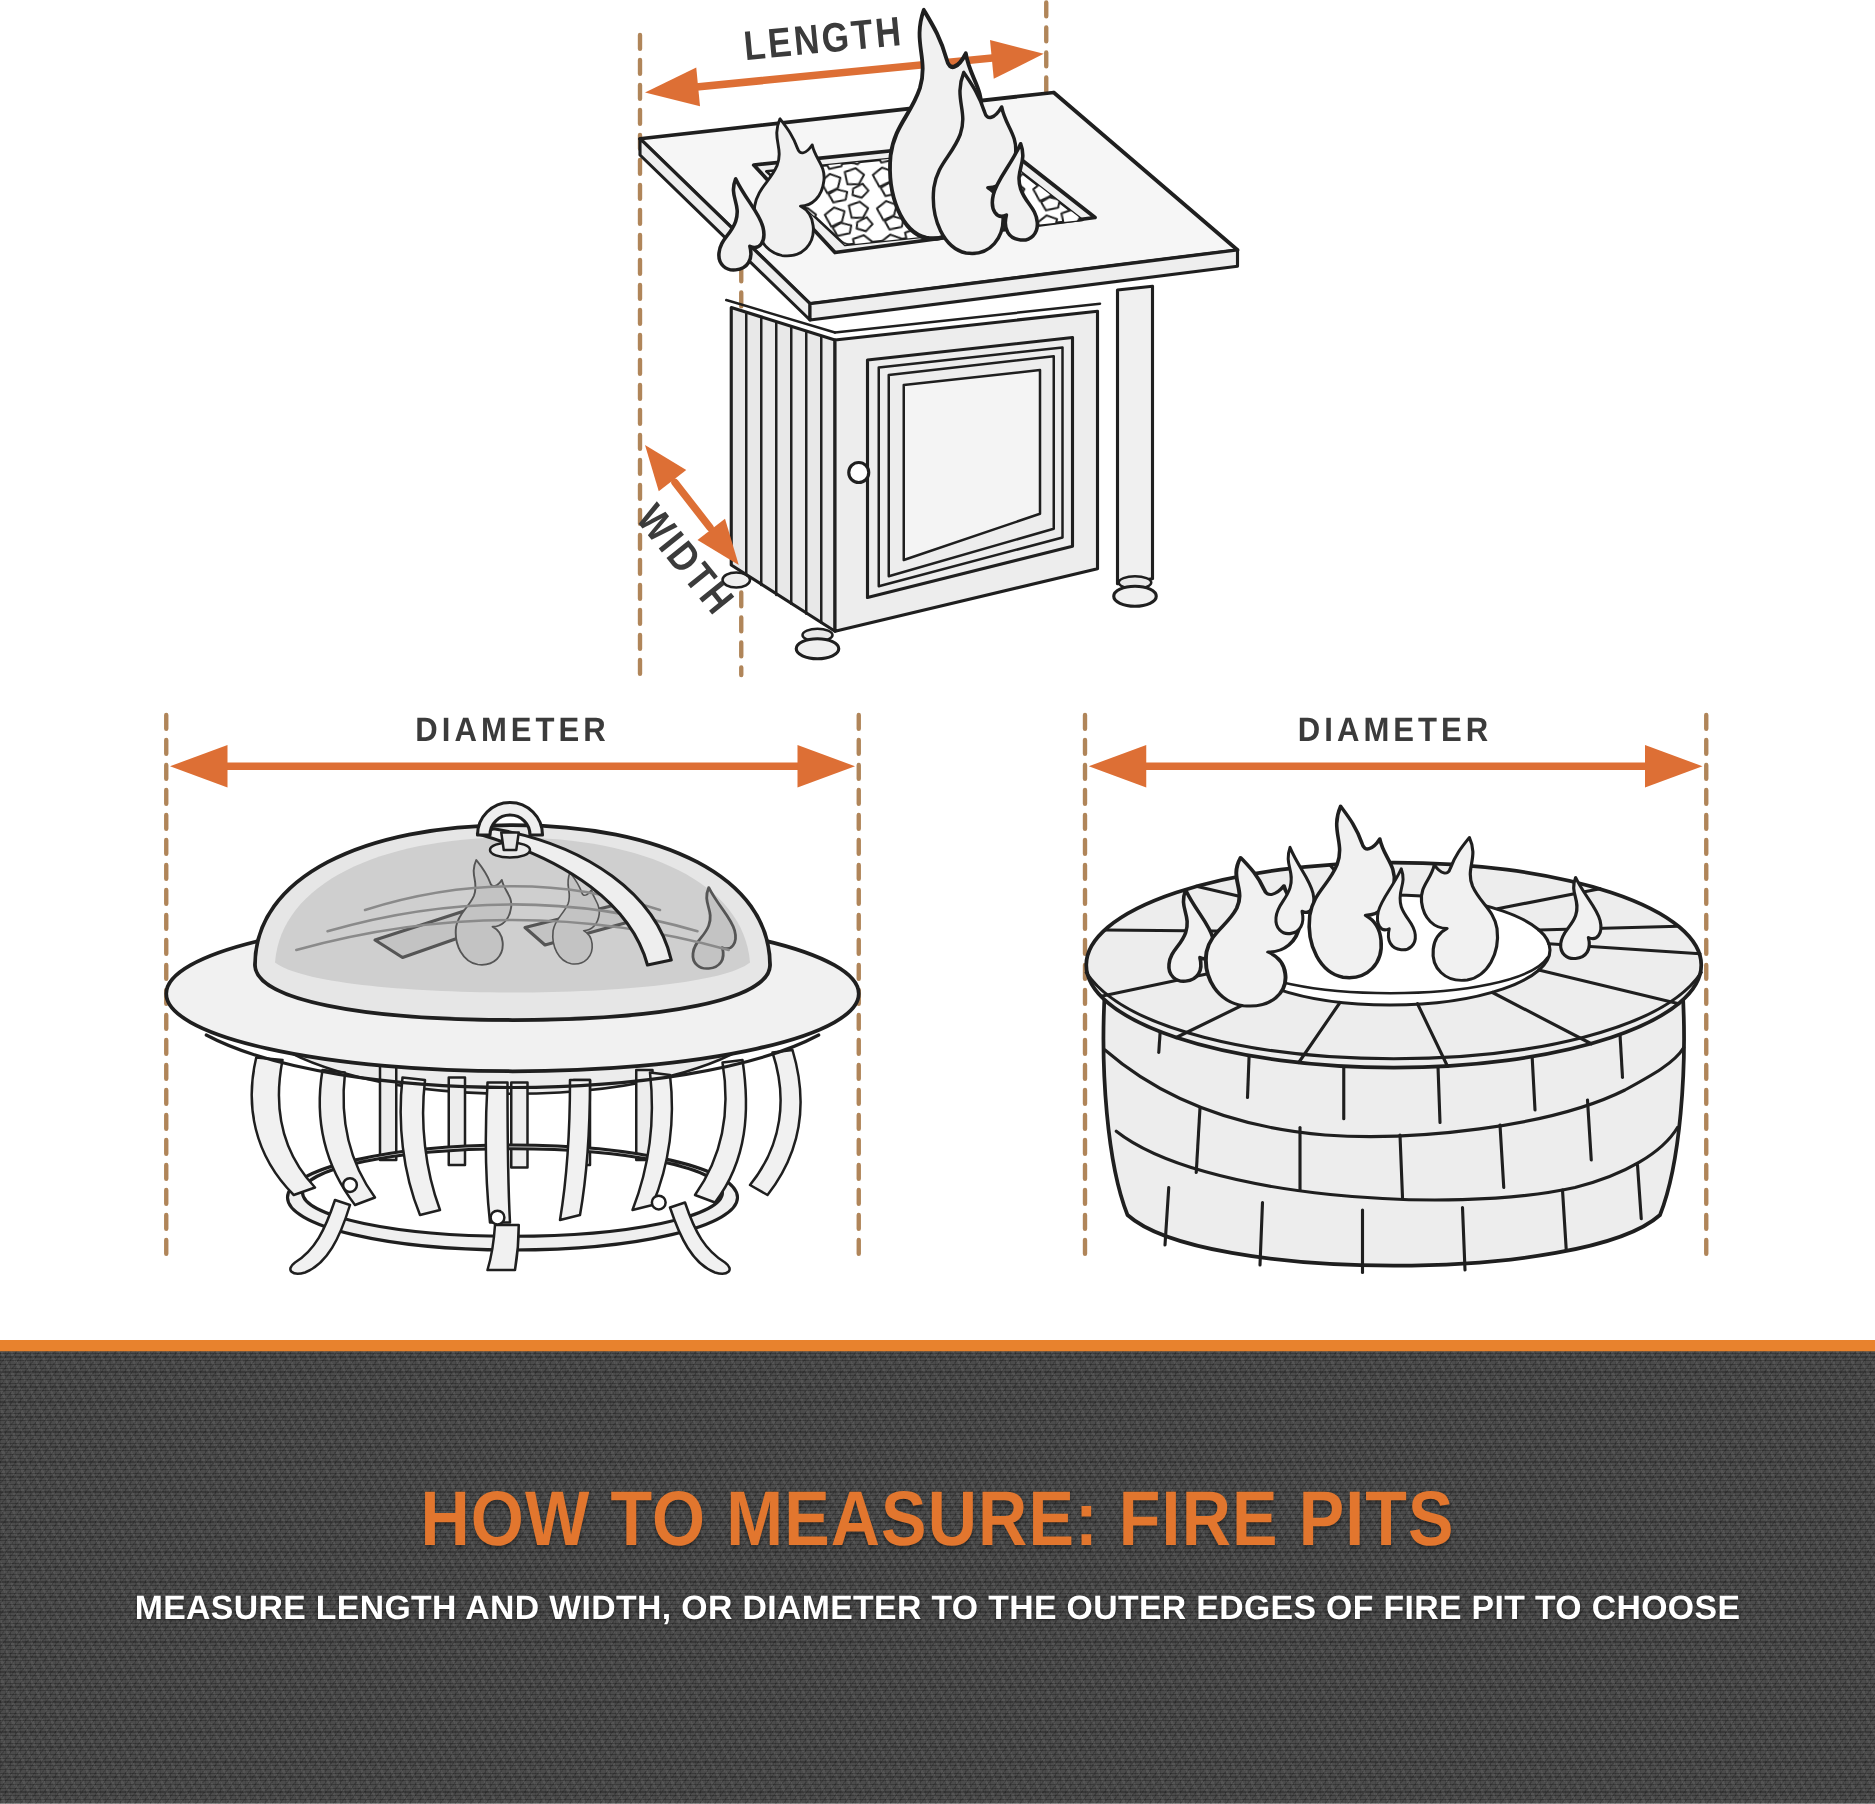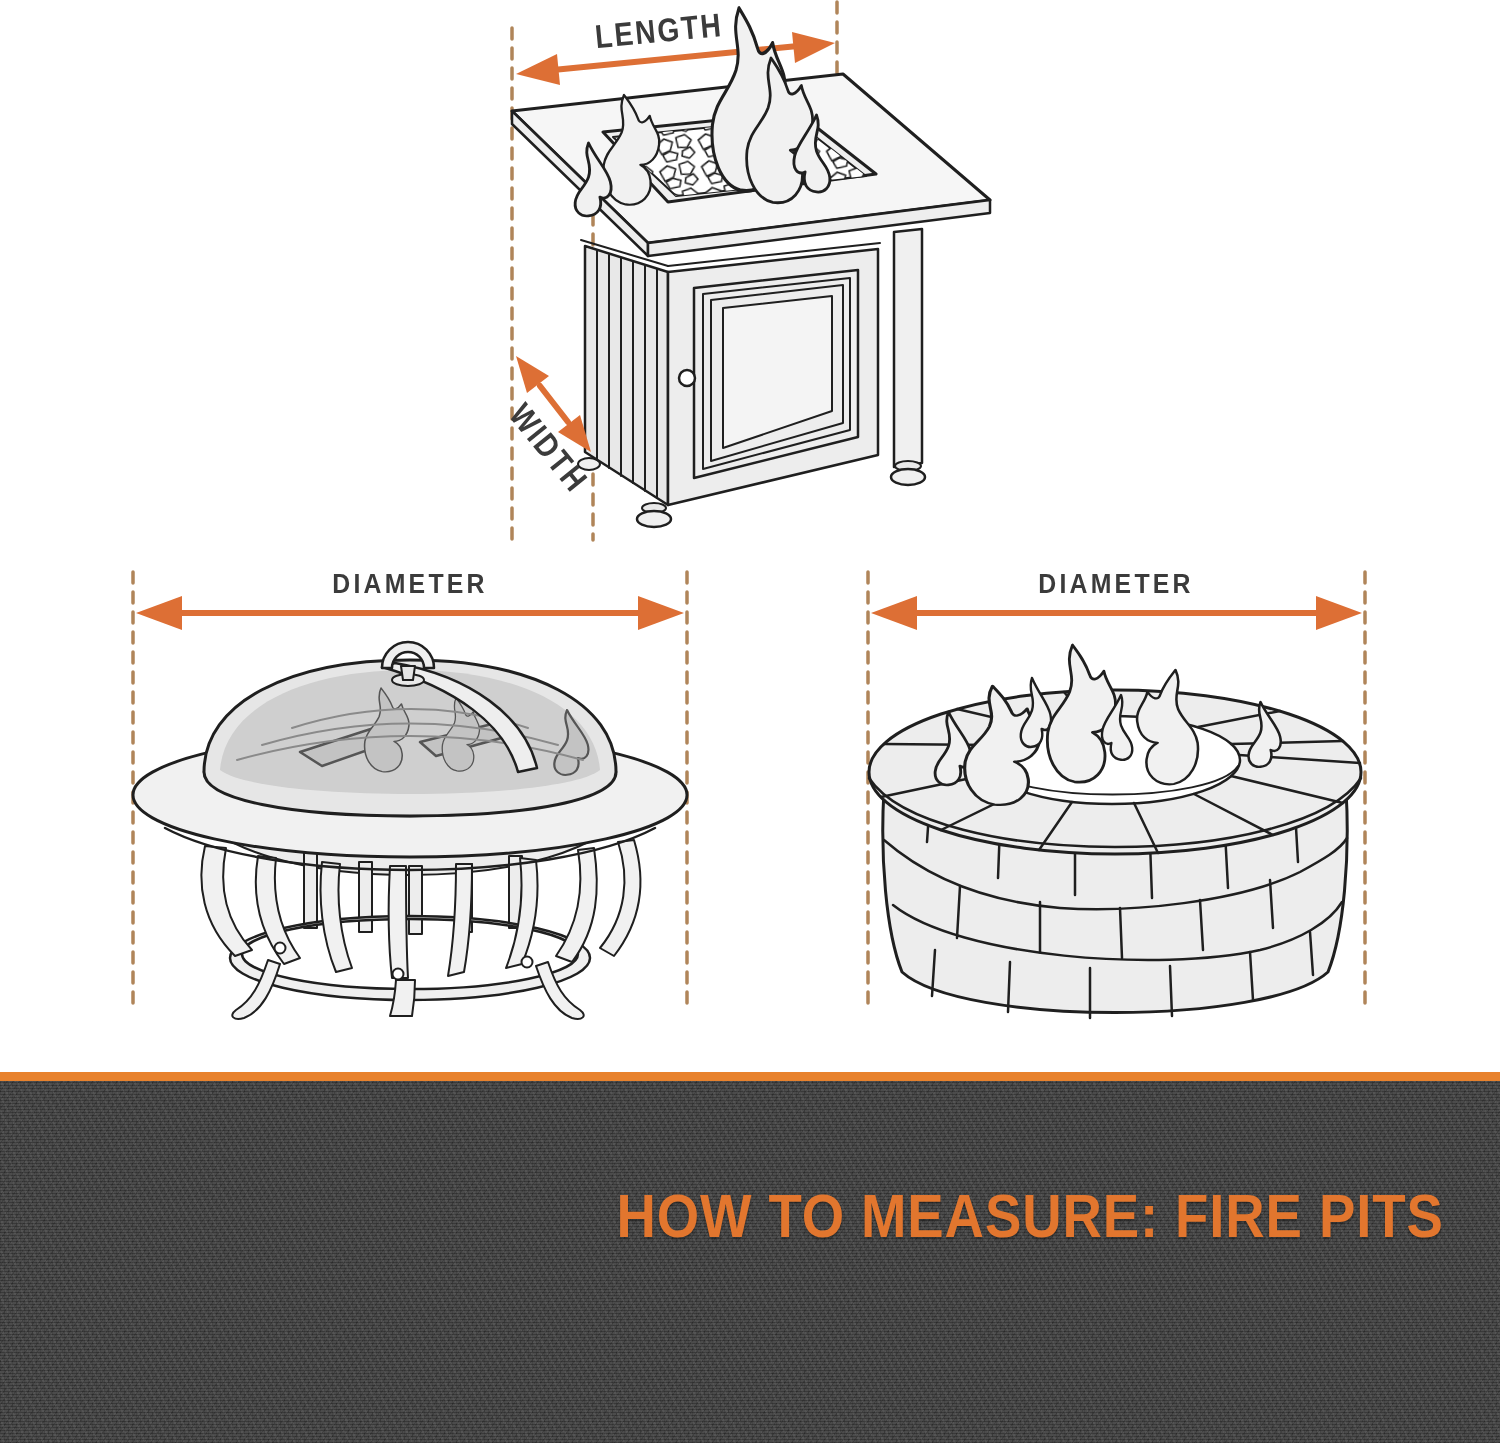--- a/index.html
+++ b/index.html
@@ -11,21 +11,21 @@
           border-top:9px solid #E8822D;box-sizing:content-box;
           background-color:#454545;
           background-image:
             repeating-linear-gradient(63deg, rgba(255,255,255,0.05) 0 2px, rgba(0,0,0,0) 2px 7px),
             repeating-linear-gradient(-55deg, rgba(0,0,0,0.16) 0 1px, rgba(0,0,0,0) 1px 5px),
             repeating-linear-gradient(0deg, rgba(0,0,0,0.18) 0 1px, rgba(255,255,255,0.035) 1px 3px),
             repeating-linear-gradient(90deg, rgba(0,0,0,0.12) 0 1px, rgba(0,0,0,0) 1px 4px);
           text-align:center;}
   .banner-title{margin-top:104px;line-height:62px;font-size:62px;font-weight:700;
                 color:#E2762E;letter-spacing:1px;white-space:nowrap;
-                text-shadow:0 2px 3px rgba(0,0,0,0.35);text-align:right;}
+                text-shadow:0 2px 3px rgba(0,0,0,0.35);}
   .banner-title .squeeze{display:inline-block;transform:scaleX(0.88);transform-origin:center;}
   .banner-desc{margin:24px 0 0 0;font-size:27px;font-weight:700;color:#ffffff;
                line-height:31px;letter-spacing:0.3px;white-space:nowrap;
                text-shadow:0 1px 3px rgba(0,0,0,0.55);}
 </style>
 </head>
 <body>
 
 <div class="stage">
 
@@ -279,17 +279,17 @@
       </g>
     </g>
   </g>
 </svg>
 
 <div class="banner">
   <div class="banner-title">
     <span class="squeeze">HOW TO MEASURE: FIRE PITS</span>
   </div>
   <p class="banner-desc">
-    <br>
+    <span>MEASURE LENGTH AND WIDTH, OR DIAMETER TO THE OUTER EDGES OF FIRE PIT TO CHOOSE</span><br>
   </p>
 </div>
 
 </div>
 
 </body></html>

